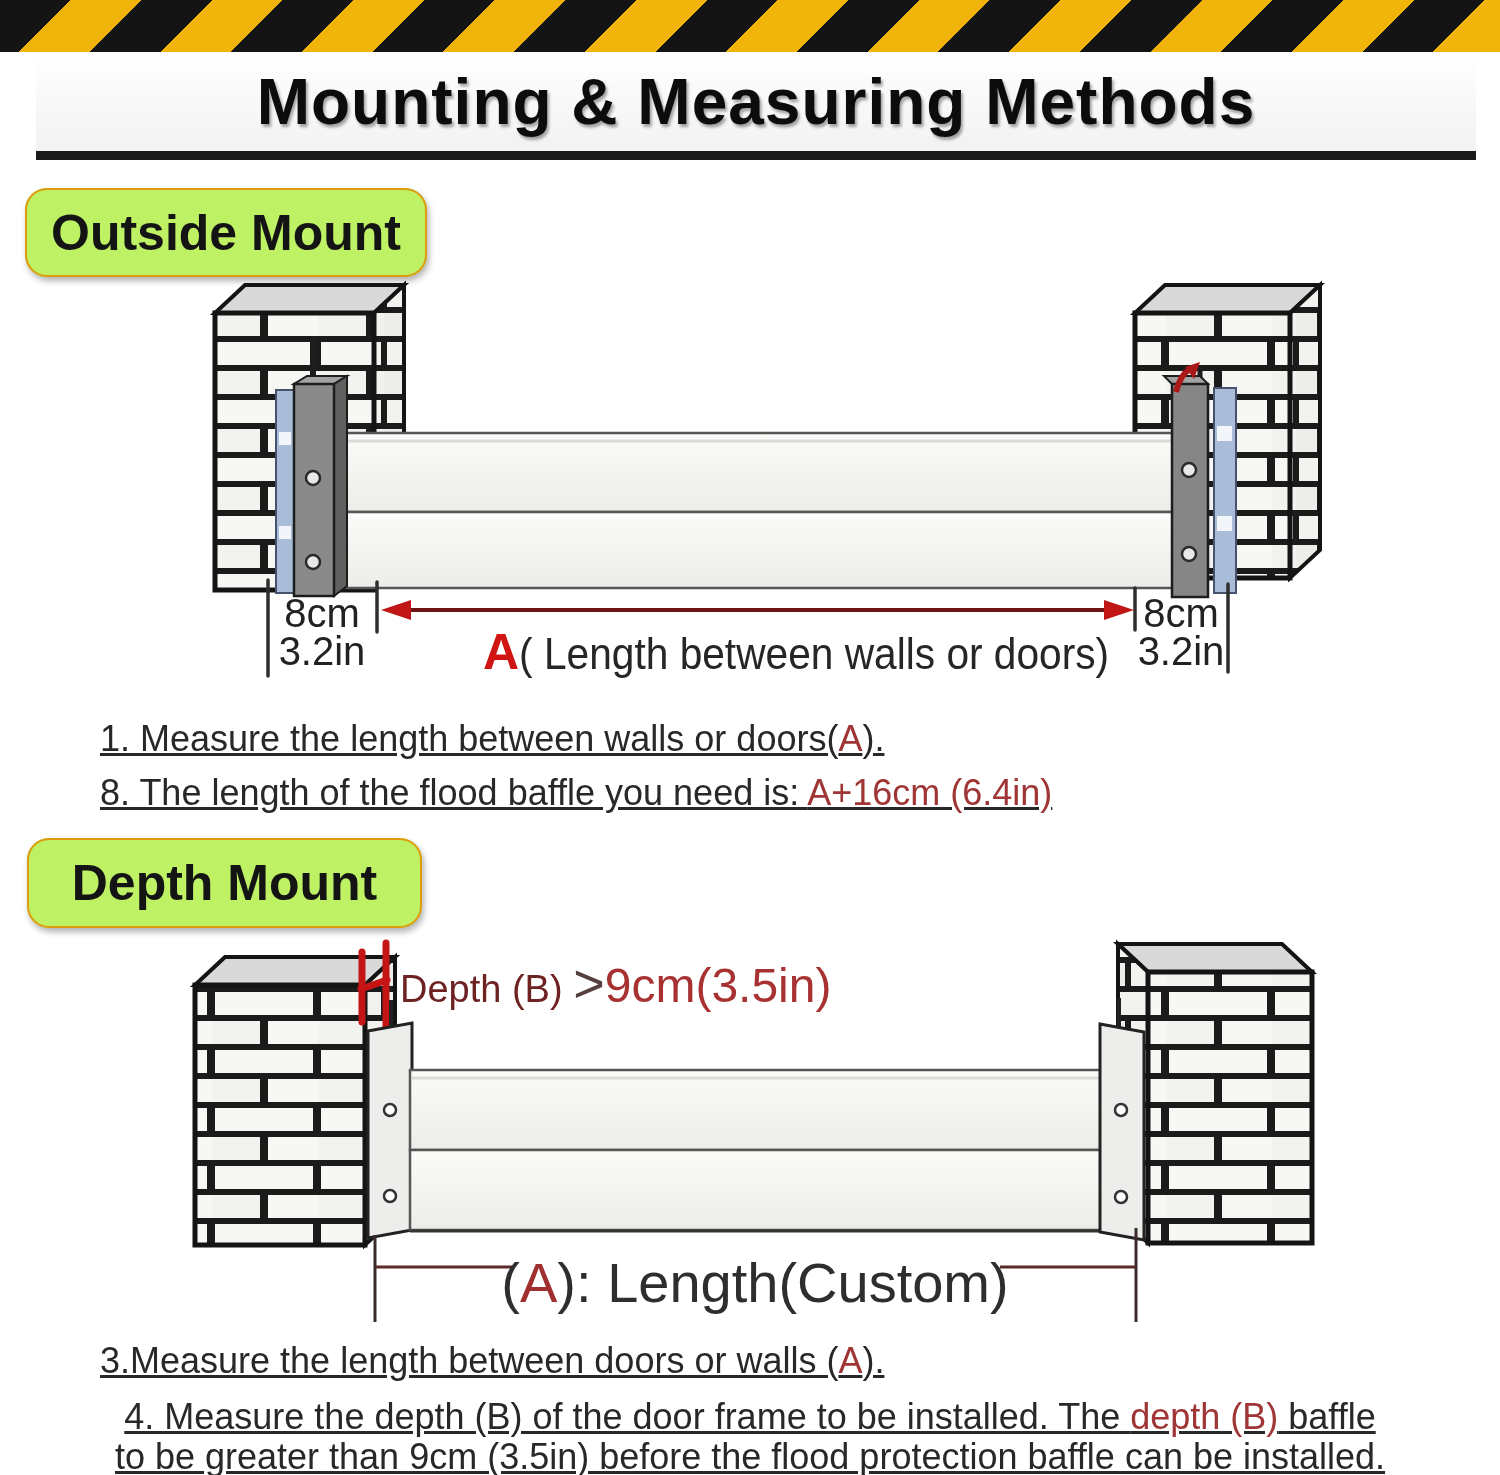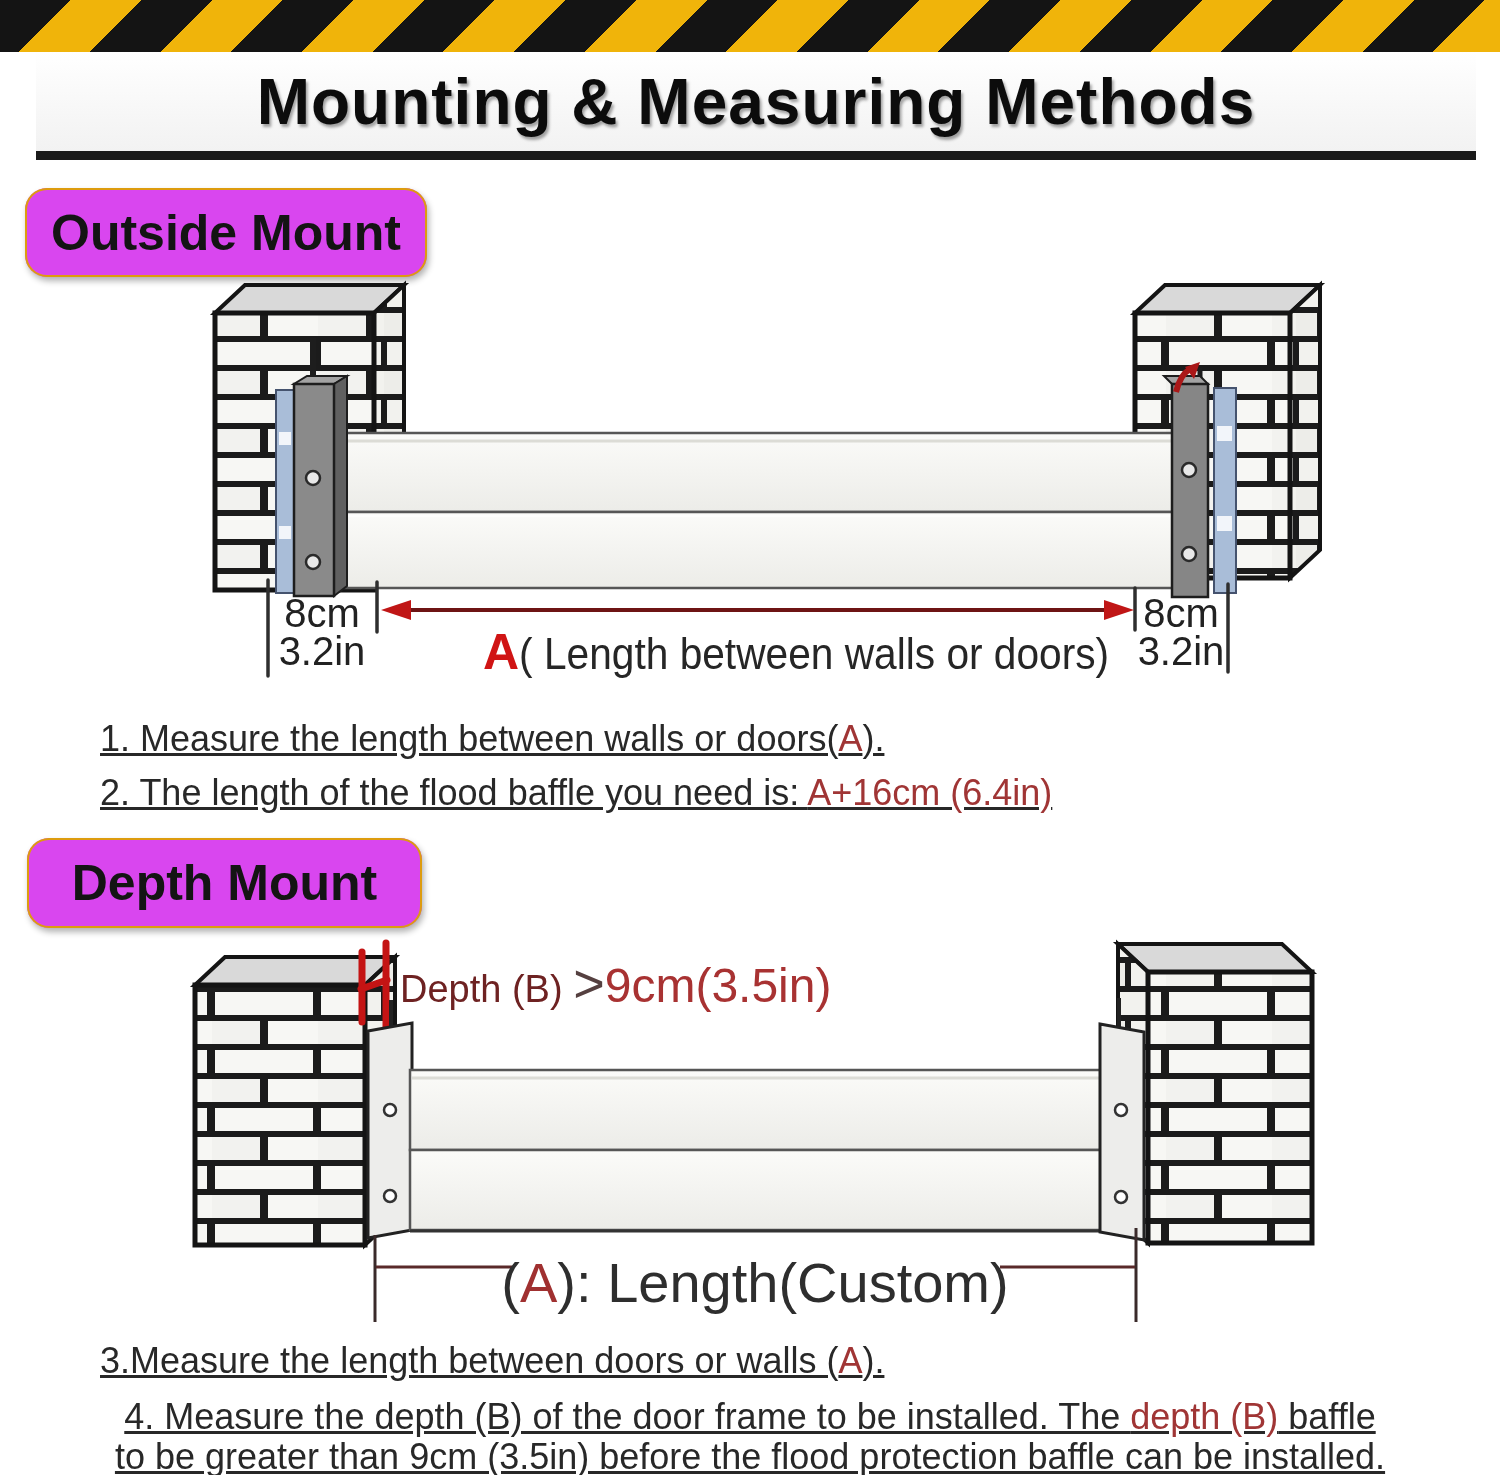--- a/index.html
+++ b/index.html
@@ -17,21 +17,21 @@
     background:linear-gradient(#ffffff,#f2f2f2);
     border-bottom:9px solid #1a1a1a;
     display:flex;align-items:center;justify-content:center;margin-left:36px;
   }
   .title{
     font-size:64px;font-weight:bold;color:#0c0c0c;letter-spacing:1px;
     text-shadow:2px 3px 3px rgba(0,0,0,0.35);
   }
   
   .badge{
-    position:absolute;background:#d946ef;border-radius:22px;
+    position:absolute;background:#bef264;border-radius:22px;
     display:flex;align-items:center;justify-content:center;
     font-size:50px;font-weight:bold;color:#141414;
     box-shadow:2px 4px 6px rgba(0,0,0,0.3), inset 0 0 0 2px #dd9c0e;
   }
   .badge-outside{left:25px;top:188px;width:402px;height:89px;}
   .badge-inside{left:27px;top:838px;width:395px;height:90px;}
   
   .diagram{position:absolute;left:0;}
   svg text{font-family:"Liberation Sans",sans-serif;}
   
@@ -125,21 +125,21 @@
     <polygon points="1134,330 1104,320 1104,340" fill="#c01616" stroke="none"></polygon>
     <text x="322" y="347" text-anchor="middle" font-size="40" fill="#222" stroke="none">8cm</text>
     <text x="322" y="385" text-anchor="middle" font-size="40" fill="#222" stroke="none">3.2in</text>
     <text x="1181" y="347" text-anchor="middle" font-size="40" fill="#222" stroke="none">8cm</text>
     <text x="1181" y="385" text-anchor="middle" font-size="40" fill="#222" stroke="none">3.2in</text>
     <text x="483" y="389" stroke="none"><tspan font-size="50" font-weight="bold" fill="#d01414">A</tspan><tspan font-size="44" fill="#262626" textLength="590" lengthAdjust="spacingAndGlyphs">( Length between walls or doors)</tspan></text>
   </g>
 </svg>
 
 <div class="step" style="left:100px;top:718px"><span>1. Measure the length between walls or doors(</span><span class="red">A</span><span>).</span></div>
-<div class="step" style="left:100px;top:772px"><span>2. The length of the flood baffle you need is: </span><span class="red">A+16cm (6.4in)</span><span></span></div>
+<div class="step" style="left:100px;top:772px"><span>8. The length of the flood baffle you need is: </span><span class="red">A+16cm (6.4in)</span><span></span></div>
 
 <div class="badge badge-inside">
   <span>Depth Mount</span>
 </div>
 
 <svg class="diagram" style="top:930px" width="1500" height="405" viewBox="0 0 1500 405">
   <g>
     <polygon points="195,55 365,55 395,27 225,27" fill="#d9d9d9" stroke="#141414" stroke-width="4"></polygon>
     <polygon points="365,55 395,27 395,287 365,315" fill="url(#pbrickS)" stroke="#141414" stroke-width="4"></polygon>
     <rect x="195" y="55" width="170" height="260" fill="url(#pbrick)" stroke="#141414" stroke-width="5"></rect>

